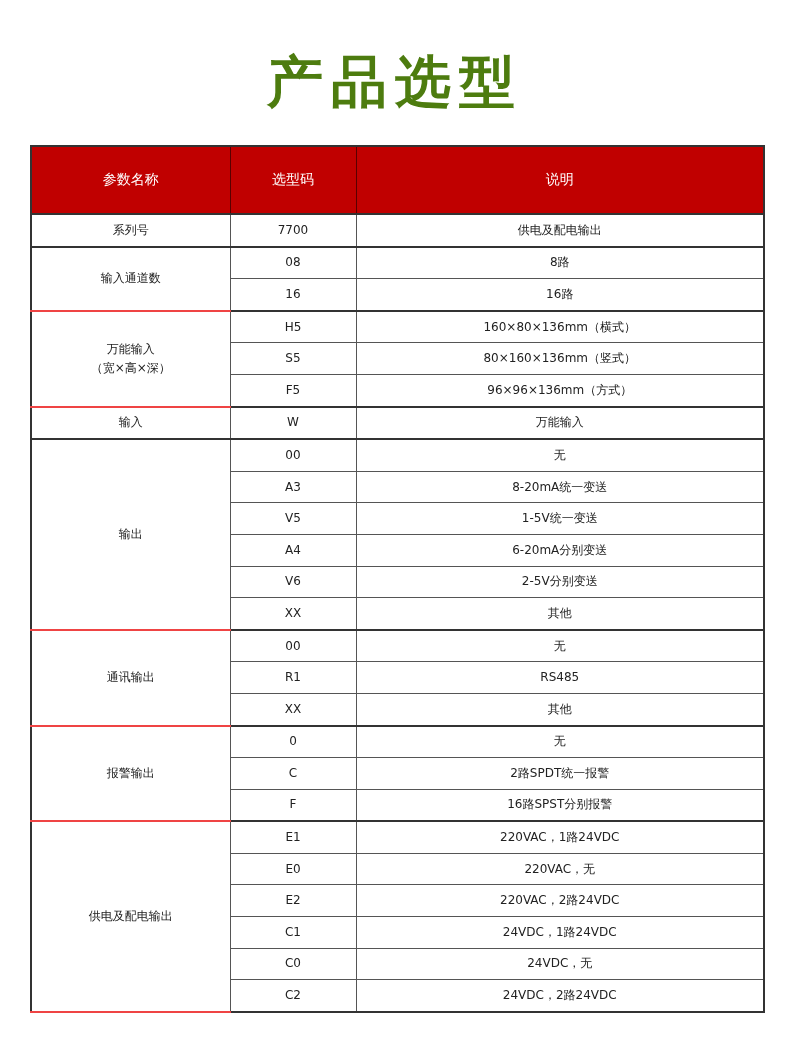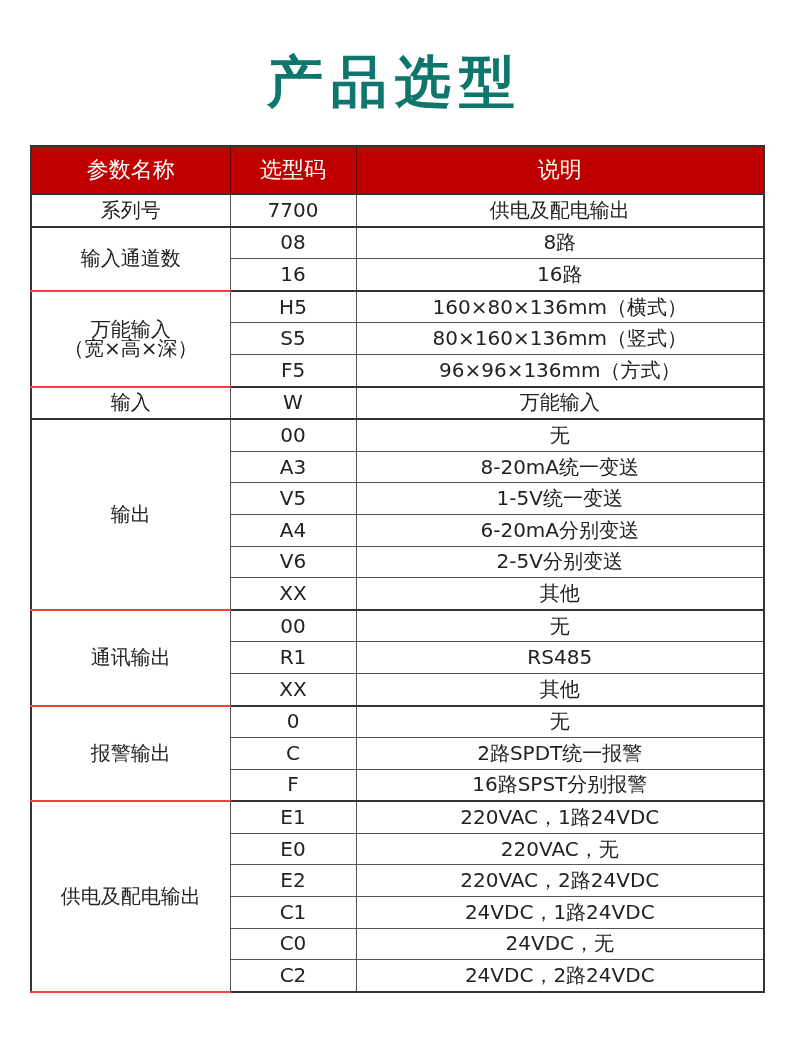--- a/index.html
+++ b/index.html
@@ -17,53 +17,53 @@
     }
     .page-title {
       position: absolute;
       left: 0;
       top: 44px;
       width: 790px;
       text-align: center;
       font-size: 56px;
       font-weight: bold;
       letter-spacing: 8px;
-      color: #0f766e;
+      color: #4d7c0f;
       line-height: 76px;
       font-family: "DejaVu Sans", sans-serif;
     }
     table.spec {
       position: absolute;
       left: 30px;
       top: 145px;
       width: 733px;
       border-collapse: collapse;
       table-layout: fixed;
       border: 2px solid #333333;
     }
     table.spec col.c1 { width: 199px; }
     table.spec col.c2 { width: 126px; }
     table.spec col.c3 { width: 408px; }
     table.spec th {
       background: #c00000;
       color: #ffffff;
       font-weight: normal;
-      font-size: 22px;
+      font-size: 14px;
       height: 46px;
-      padding: 0;
+      padding: 10px;
       text-align: center;
       border: 1px solid #5a0000;
       border-bottom: 2px solid #333333;
     }
     table.spec td {
       height: 30.6px;
       padding: 0;
       text-align: center;
       vertical-align: middle;
-      font-size: 20px;
+      font-size: 12px;
       border: 1px solid #555555;
       color: #222222;
       line-height: 19px;
     }
     table.spec td.group {
       border-bottom: 2px solid #ef4444;
     }
     table.spec tr.group-end td {
       border-bottom: 2px solid #333333;
     }

